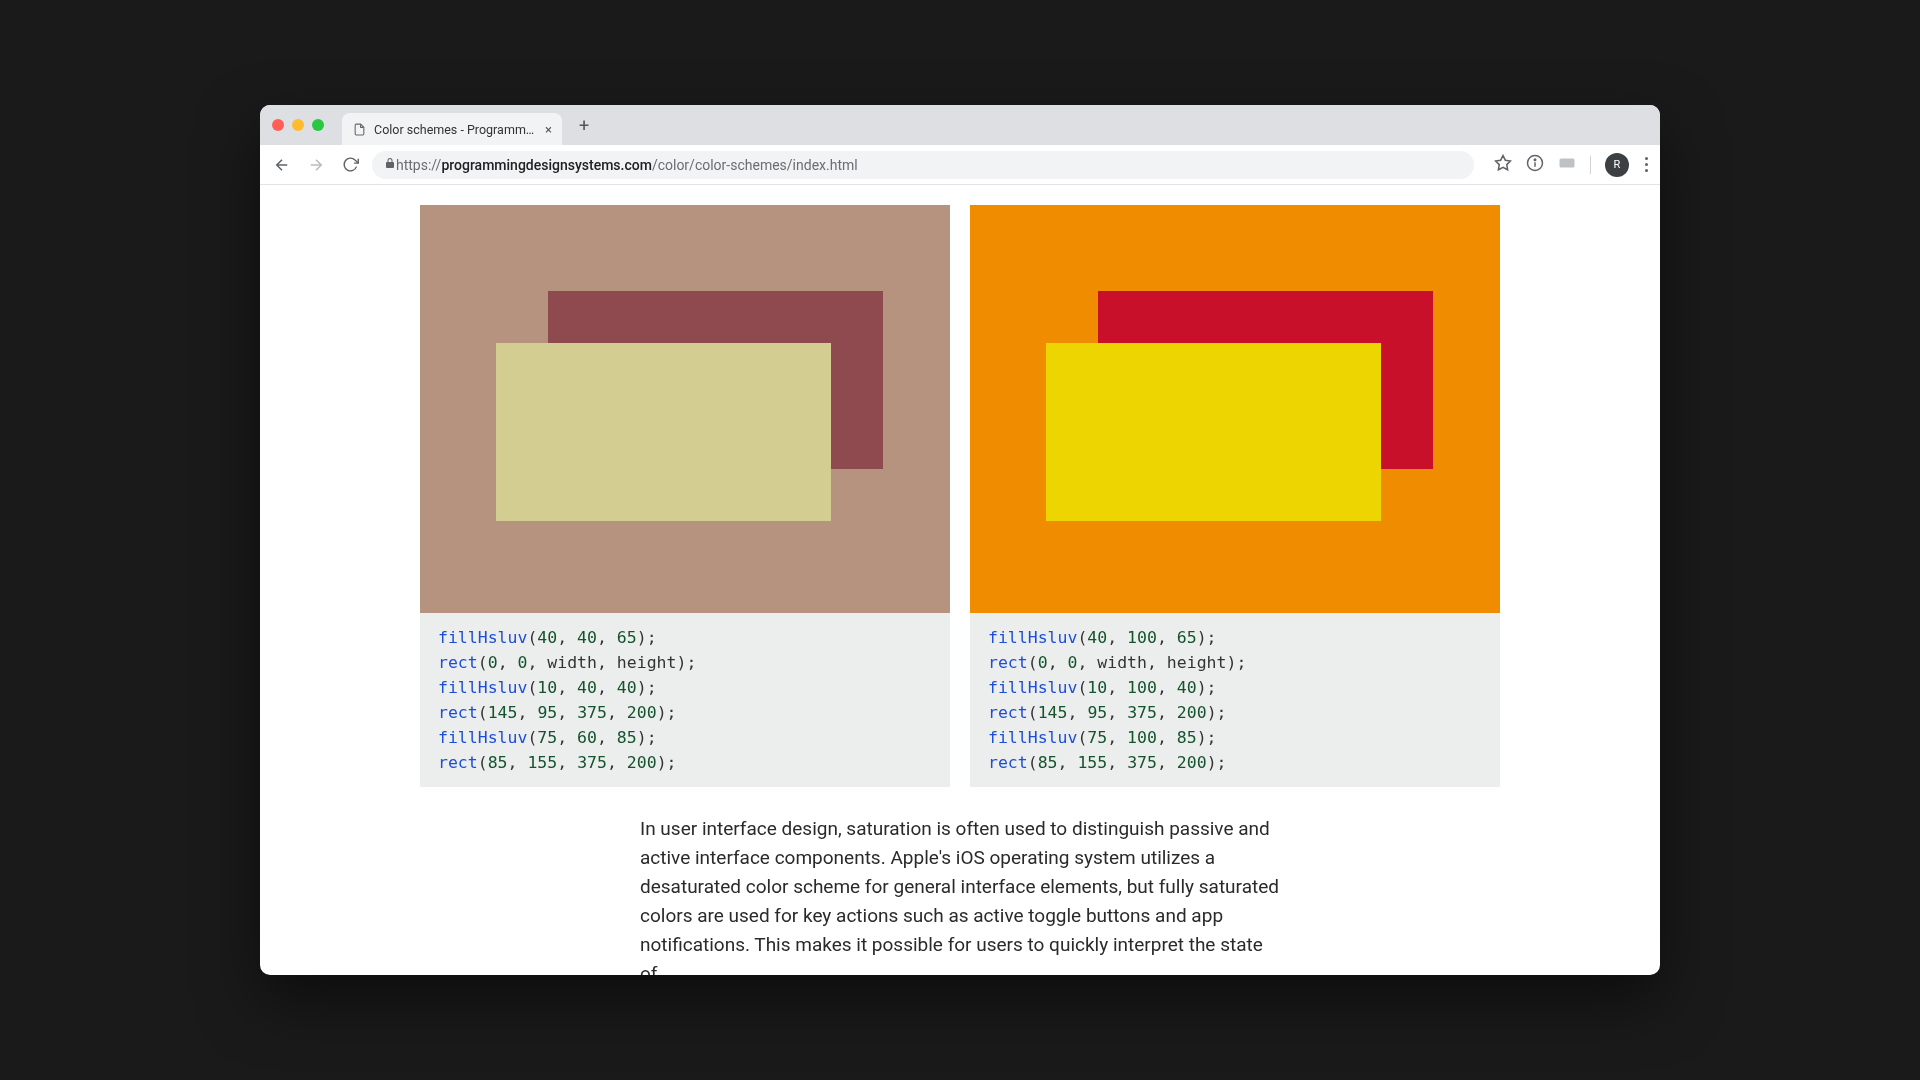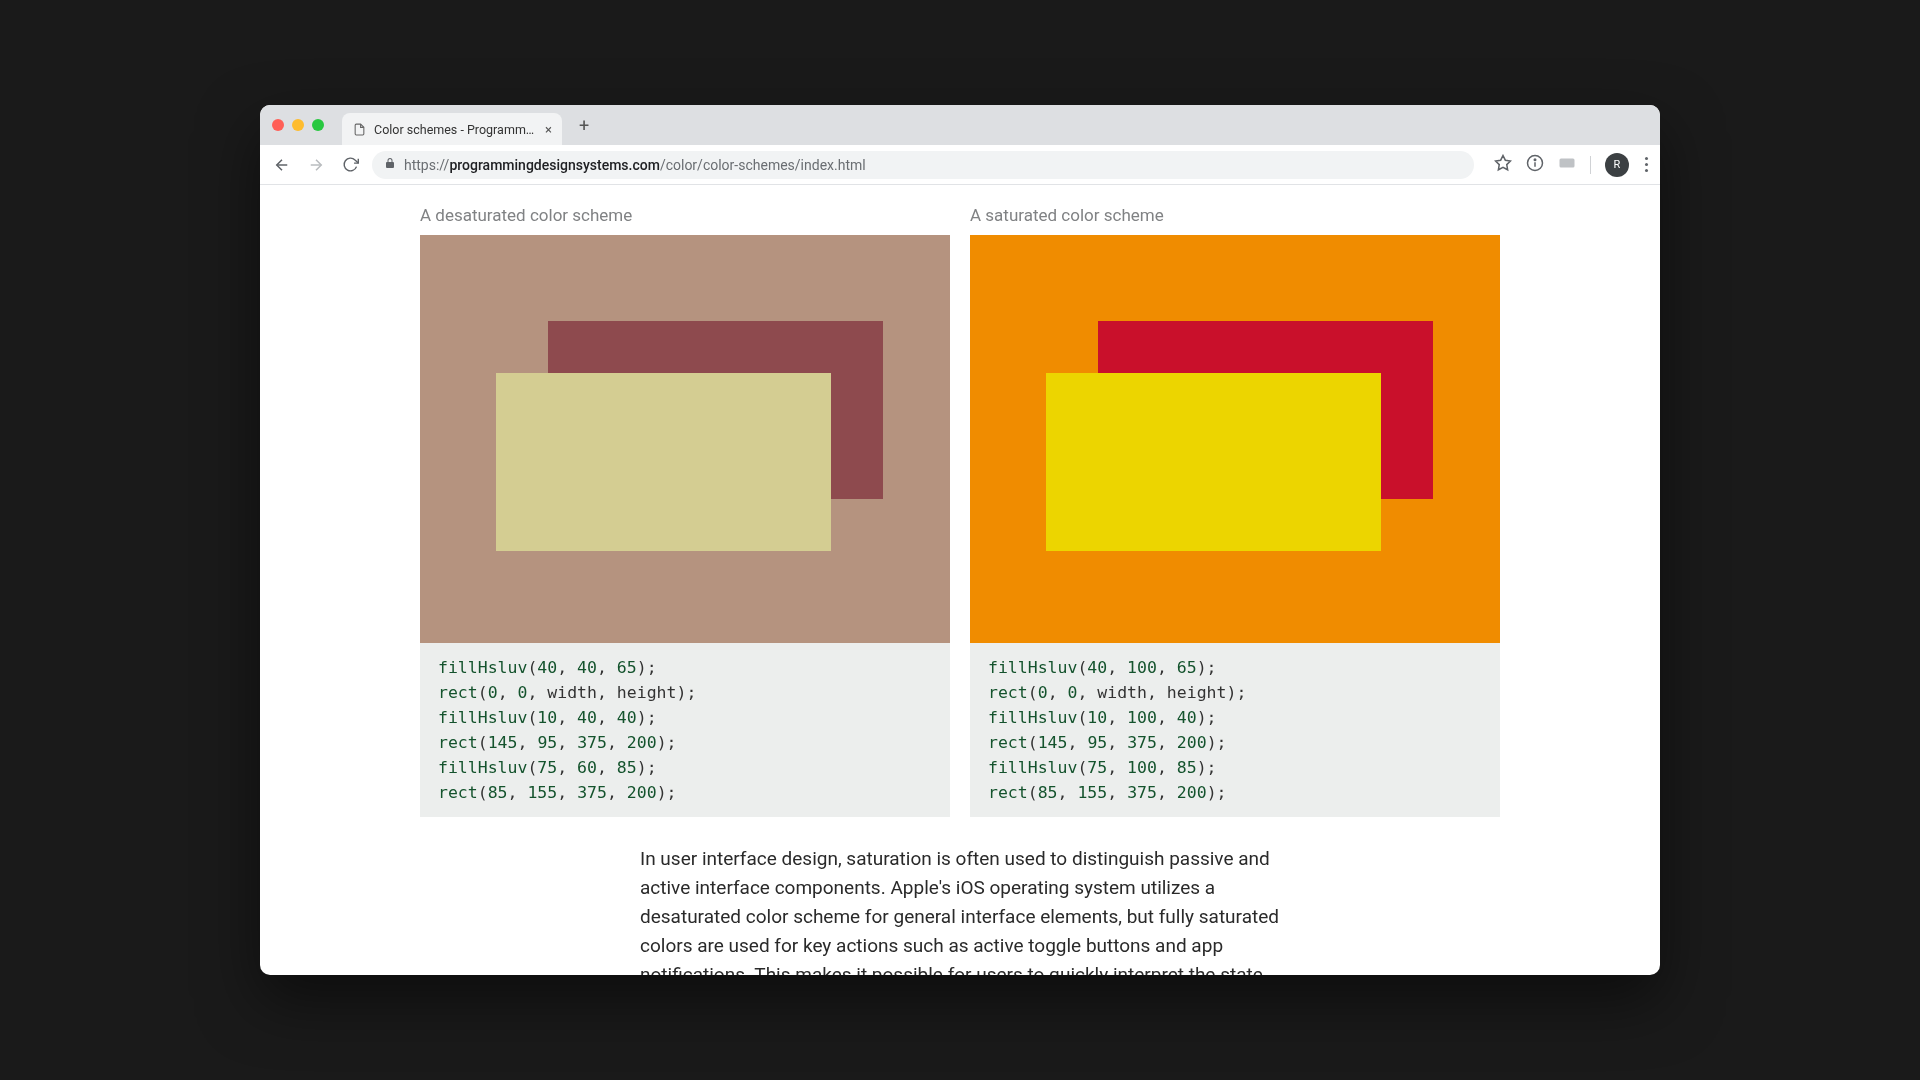--- a/index.html
+++ b/index.html
@@ -75,21 +75,21 @@
   }
   .nav-btn.disabled { color: #b9bcbf; }
   .url-field {
     flex: 1;
     height: 28px;
     background: #f1f3f4;
     border-radius: 14px;
     display: flex;
     align-items: center;
     padding: 0 12px;
-    gap: 8px;
+    gap: 0;
     font-size: 14px;
     color: #5f6368;
   }
   .url-field .lock { color: #5f6368; font-size: 12px; }
   .url-field .url { color: #6a6e72; }
   .url-field .url b { color: #202124; font-weight: 500; }
   .right-icons { display: flex; align-items: center; gap: 14px; margin-left: 10px; color: #5f6368; }
   .right-icons .avatar {
     width: 24px; height: 24px; background: #3c4043; color: #fff; border-radius: 50%;
     display: flex; align-items: center; justify-content: center; font-size: 11px;
@@ -125,21 +125,21 @@
   .rect3 { left: 76px; top: 138px; width: 335px; height: 178px; }
 
   .code-block {
     background: #eceeed;
     font-family: "SFMono-Regular", Menlo, Consolas, monospace;
     font-size: 16.5px;
     line-height: 1.52;
     color: #333;
     padding: 12px 18px;
   }
-  .tok-fn { color: #14532d; }
+  .tok-fn { color: #1d4ed8; }
   .tok-num { color: #14532d; }
 
   .body-text {
     max-width: 640px;
     margin: 28px auto 0 auto;
     font-size: 19px;
     line-height: 1.52;
     color: #2a2a2a;
   }
 </style>
@@ -223,36 +223,34 @@
           <span></span>
           <span></span>
         </span>
     </div>
   </div>
 
   <div class="content">
     <div class="grid">
 
       <div>
-        <div class="fig-label">A desaturated color scheme</div>
         <div class="canvas">
           <div class="rect1" style="background:#b5937f"></div>
           <div class="rect2" style="background:#8e4a4e"></div>
           <div class="rect3" style="background:#d4cd92"></div>
         </div>
         <pre class="code-block" id="code-left"><span class="tok-fn">fillHsluv</span>(<span class="tok-num">40</span>, <span class="tok-num">40</span>, <span class="tok-num">65</span>);
 <span class="tok-fn">rect</span>(<span class="tok-num">0</span>, <span class="tok-num">0</span>, width, height);
 <span class="tok-fn">fillHsluv</span>(<span class="tok-num">10</span>, <span class="tok-num">40</span>, <span class="tok-num">40</span>);
 <span class="tok-fn">rect</span>(<span class="tok-num">145</span>, <span class="tok-num">95</span>, <span class="tok-num">375</span>, <span class="tok-num">200</span>);
 <span class="tok-fn">fillHsluv</span>(<span class="tok-num">75</span>, <span class="tok-num">60</span>, <span class="tok-num">85</span>);
 <span class="tok-fn">rect</span>(<span class="tok-num">85</span>, <span class="tok-num">155</span>, <span class="tok-num">375</span>, <span class="tok-num">200</span>);</pre>
       </div>
 
       <div>
-        <div class="fig-label">A saturated color scheme</div>
         <div class="canvas">
           <div class="rect1" style="background:#f08c00"></div>
           <div class="rect2" style="background:#c9102b"></div>
           <div class="rect3" style="background:#ecd500"></div>
         </div>
         <pre class="code-block" id="code-right"><span class="tok-fn">fillHsluv</span>(<span class="tok-num">40</span>, <span class="tok-num">100</span>, <span class="tok-num">65</span>);
 <span class="tok-fn">rect</span>(<span class="tok-num">0</span>, <span class="tok-num">0</span>, width, height);
 <span class="tok-fn">fillHsluv</span>(<span class="tok-num">10</span>, <span class="tok-num">100</span>, <span class="tok-num">40</span>);
 <span class="tok-fn">rect</span>(<span class="tok-num">145</span>, <span class="tok-num">95</span>, <span class="tok-num">375</span>, <span class="tok-num">200</span>);
 <span class="tok-fn">fillHsluv</span>(<span class="tok-num">75</span>, <span class="tok-num">100</span>, <span class="tok-num">85</span>);

